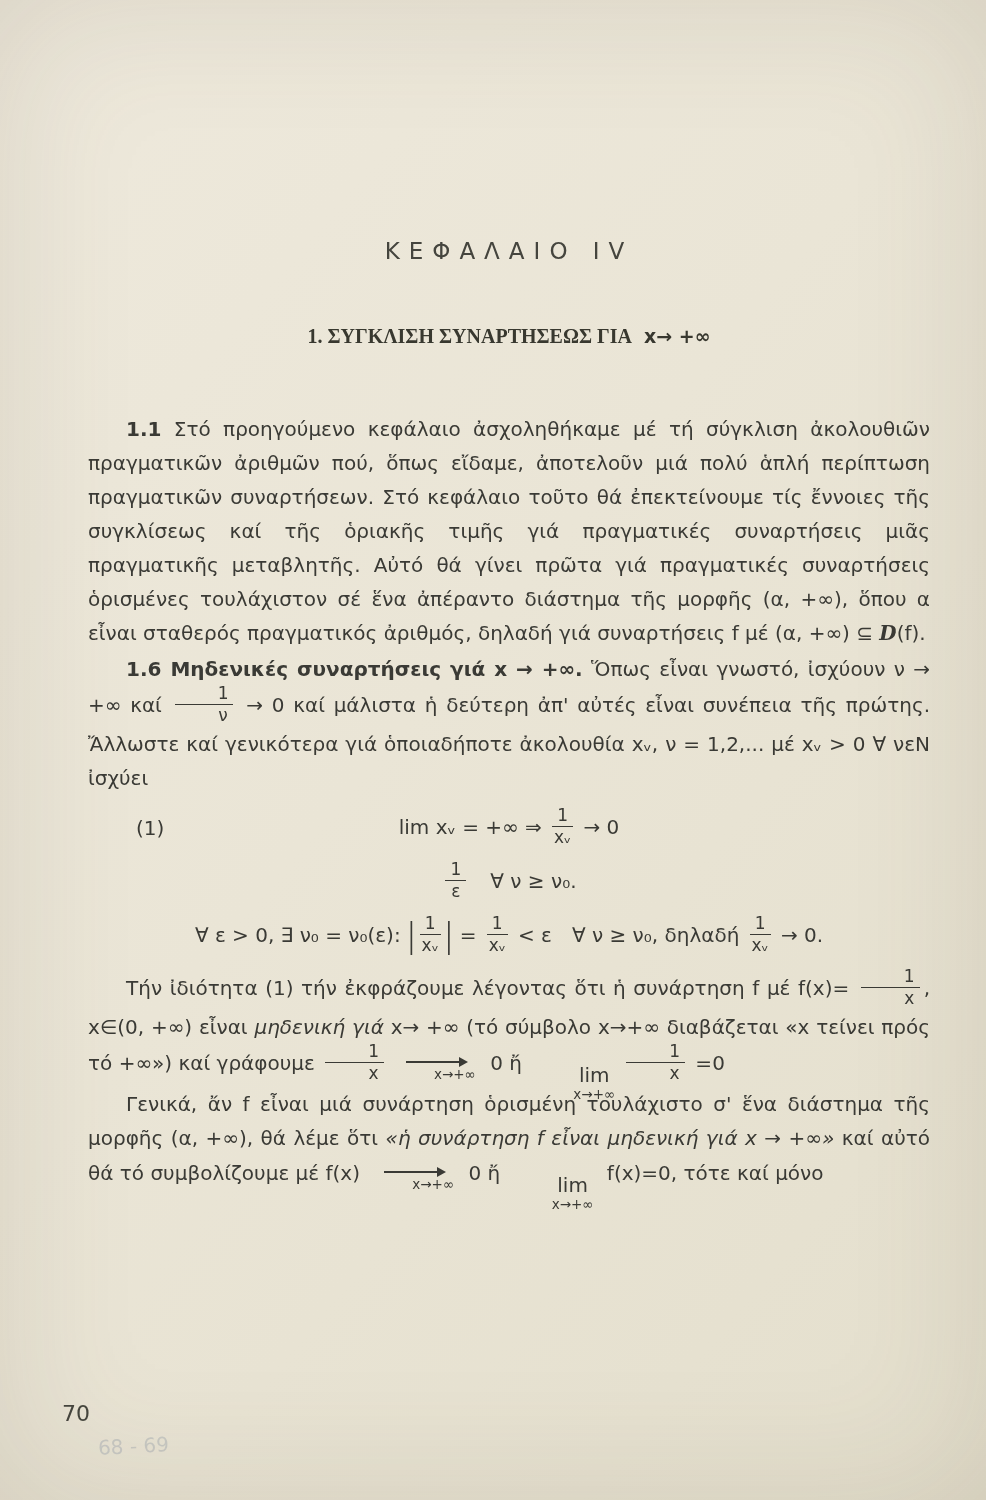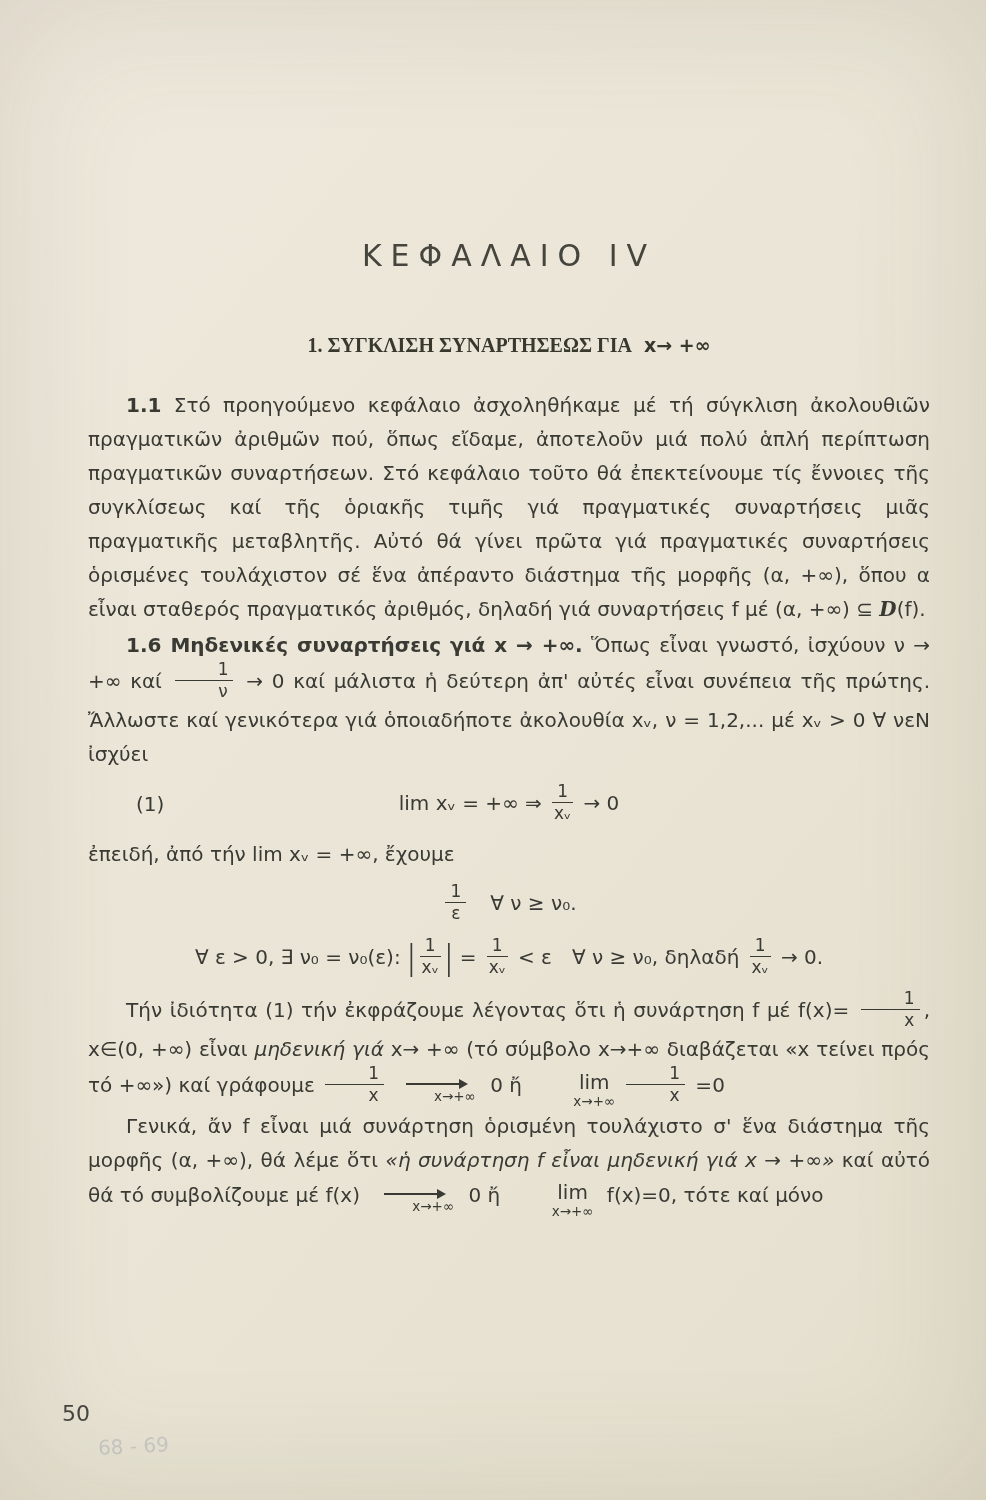--- a/index.html
+++ b/index.html
@@ -8,26 +8,26 @@
     position:relative; width:986px; height:1500px; overflow:hidden;
     background:linear-gradient(130deg,#eee9dc 0%,#eae5d6 45%,#e4dfcd 100%);
     color:#3a3a35;
   }
   .page::after {
     content:""; position:absolute; inset:0; pointer-events:none;
     box-shadow:inset 0 0 140px rgba(90,80,55,0.14);
   }
   .content { position:absolute; left:88px; top:238px; width:842px; }
 
-  .chapter  { text-align:center; font-size:30px; letter-spacing:9px; color:#45453e; }
+  .chapter  { text-align:center; font-size:23px; letter-spacing:9px; color:#45453e; }
   .title    { text-align:center; font-weight:bold; font-size:24px; letter-spacing:2.5px; margin-top:27px; color:#34342e; }
   .section  { text-align:center; font-family:"Liberation Serif", serif; font-weight:bold; font-size:20px; margin-top:61px; color:#38382f; }
   .sec-var  { margin-left:12px; font-family:"DejaVu Sans", sans-serif; font-size:19px; }
 
-  .body-text { margin-top:31px; font-size:20px; line-height:34px; text-align:justify; }
+  .body-text { margin-top:64px; font-size:20px; line-height:34px; text-align:justify; }
   p.para     { text-indent:38px; }
   p.noindent { text-indent:0; }
   .body-text > * { margin-bottom:2px; }
 
   b.lead { font-weight:bold; }
   i.em   { font-style:italic; }
   .script-d { font-family:"DejaVu Serif", serif; font-style:italic; font-weight:bold; }
 
   .frac { display:inline-block; vertical-align:middle; text-align:center; line-height:1.12; font-size:17px; margin:0 4px; position:relative; top:-2px; }
   .frac .num { display:block; border-bottom:1.6px solid #3a3a35; padding:0 5px 1px; }
@@ -38,21 +38,21 @@
 
   .bar { display:inline-block; transform:scaleY(1.7); vertical-align:middle; margin:0 1px; position:relative; top:-2px; }
 
   .limarrow { display:inline-block; vertical-align:middle; text-align:center; margin:0 8px; position:relative; top:2px; }
   .arrow-shape { display:block; position:relative; width:60px; height:2px; background:#3a3a35; margin:11px auto 4px; }
   .arrow-shape::after {
     content:""; position:absolute; right:-2px; top:-4.6px; width:0; height:0;
     border-left:9px solid #3a3a35; border-top:5px solid transparent; border-bottom:5px solid transparent;
   }
   .arr-sub, .lim-sub { display:block; font-size:13.5px; line-height:1.15; }
-  .limstack { display:inline-block; vertical-align:middle; text-align:center; margin:0 7px; line-height:1; position:relative; top:4px; }
+  .limstack { display:inline-block; vertical-align:middle; text-align:center; margin:0 7px; line-height:1; position:relative; top:19px; }
   .lim-top { display:block; font-size:20px; line-height:1.15; }
 
   .page-number { position:absolute; left:62px; bottom:74px; font-size:22px; color:#45453e; }
   .ghost { position:absolute; left:98px; bottom:42px; font-size:20px; color:rgba(125,140,158,0.30); transform:rotate(-3deg); }
 </style>
 </head>
 <body>
 
 <div class="page">
   <div class="content">
@@ -65,33 +65,32 @@
     <div class="body-text">
 
       <p class="para"><b class="lead">1.1</b><span> Στό προηγούμενο κεφάλαιο ἀσχοληθήκαμε μέ τή σύγκλιση ἀκολουθιῶν πραγματικῶν ἀριθμῶν πού, ὅπως εἴδαμε, ἀποτελοῦν μιά πολύ ἁπλή περίπτωση πραγματικῶν συναρτήσεων. Στό κεφάλαιο τοῦτο θά ἐπεκτείνουμε τίς ἔννοιες τῆς συγκλίσεως καί τῆς ὁριακῆς τιμῆς γιά πραγματικές συναρτήσεις μιᾶς πραγματικῆς μεταβλητῆς. Αὐτό θά γίνει πρῶτα γιά πραγματικές συναρτήσεις ὁρισμένες τουλάχιστον σέ ἕνα ἀπέραντο διάστημα τῆς μορφῆς (α, +∞), ὅπου α εἶναι σταθερός πραγματικός ἀριθμός, δηλαδή γιά συναρτήσεις f μέ (α, +∞) ⊆ </span><span class="script-d">D</span><span>(f).</span></p>
 
       <p class="para"><b class="lead">1.6 Μηδενικές συναρτήσεις γιά x → +∞.</b><span> Ὅπως εἶναι γνωστό, ἰσχύουν ν → +∞ καί </span><span class="frac"><span class="num">1</span><span class="den">ν</span></span><span> → 0 καί μάλιστα ἡ δεύτερη ἀπ' αὐτές εἶναι συνέπεια τῆς πρώτης. Ἄλλωστε καί γενικότερα γιά ὁποιαδήποτε ἀκολουθία xᵥ, ν = 1,2,... μέ xᵥ &gt; 0 ∀ νεΝ ἰσχύει</span></p>
 
       <div class="eqrow">
         <span class="eq-label">(1)</span><span>lim xᵥ = +∞ ⇒ </span><span class="frac"><span class="num">1</span><span class="den">xᵥ</span></span><span> → 0</span>
       </div>
 
-      <p class="noindent">ἐπειδή, ἀπό τήν lim xᵥ = +∞, ἔχουμε</p>
 
       <div class="disprow">
         <span class="frac"><span class="num">1</span><span class="den">ε</span></span><span> ∀ ν ≥ ν₀.</span>
       </div>
 
 
       <div class="disprow">
         <span>∀ ε &gt; 0, ∃ ν₀ = ν₀(ε): </span><span class="bar">|</span><span class="frac"><span class="num">1</span><span class="den">xᵥ</span></span><span class="bar">|</span><span> = </span><span class="frac"><span class="num">1</span><span class="den">xᵥ</span></span><span> &lt; ε ∀ ν ≥ ν₀, δηλαδή </span><span class="frac"><span class="num">1</span><span class="den">xᵥ</span></span><span> → 0.</span>
       </div>
 
       <p class="para"><span>Τήν ἰδιότητα (1) τήν ἐκφράζουμε λέγοντας ὅτι ἡ συνάρτηση f μέ f(x)= </span><span class="frac"><span class="num">1</span><span class="den">x</span></span><span>, x∈(0, +∞) εἶναι </span><i class="em">μηδενική γιά</i><span> x→ +∞ (τό σύμβολο x→+∞ διαβάζεται «x τείνει πρός τό +∞») καί γράφουμε </span><span class="frac"><span class="num">1</span><span class="den">x</span></span><span class="limarrow"><span class="arrow-shape"></span><span class="arr-sub">x→+∞</span></span><span> 0 ἤ </span><span class="limstack"><span class="lim-top">lim</span><span class="lim-sub">x→+∞</span></span><span class="frac"><span class="num">1</span><span class="den">x</span></span><span> =0</span></p>
 
       <p class="para"><span>Γενικά, ἄν f εἶναι μιά συνάρτηση ὁρισμένη τουλάχιστο σ' ἕνα διάστημα τῆς μορφῆς (α, +∞), θά λέμε ὅτι </span><i class="em">«ἡ συνάρτηση f εἶναι μηδενική γιά x → +∞»</i><span> καί αὐτό θά τό συμβολίζουμε μέ f(x) </span><span class="limarrow"><span class="arrow-shape"></span><span class="arr-sub">x→+∞</span></span><span> 0 ἤ </span><span class="limstack"><span class="lim-top">lim</span><span class="lim-sub">x→+∞</span></span><span> f(x)=0, τότε καί μόνο</span></p>
 
     </div>
   </div>
 
-  <div class="page-number">50</div>
+  <div class="page-number">70</div>
   <div class="ghost">68 - 69</div>
 </div>
 
 </body></html>

